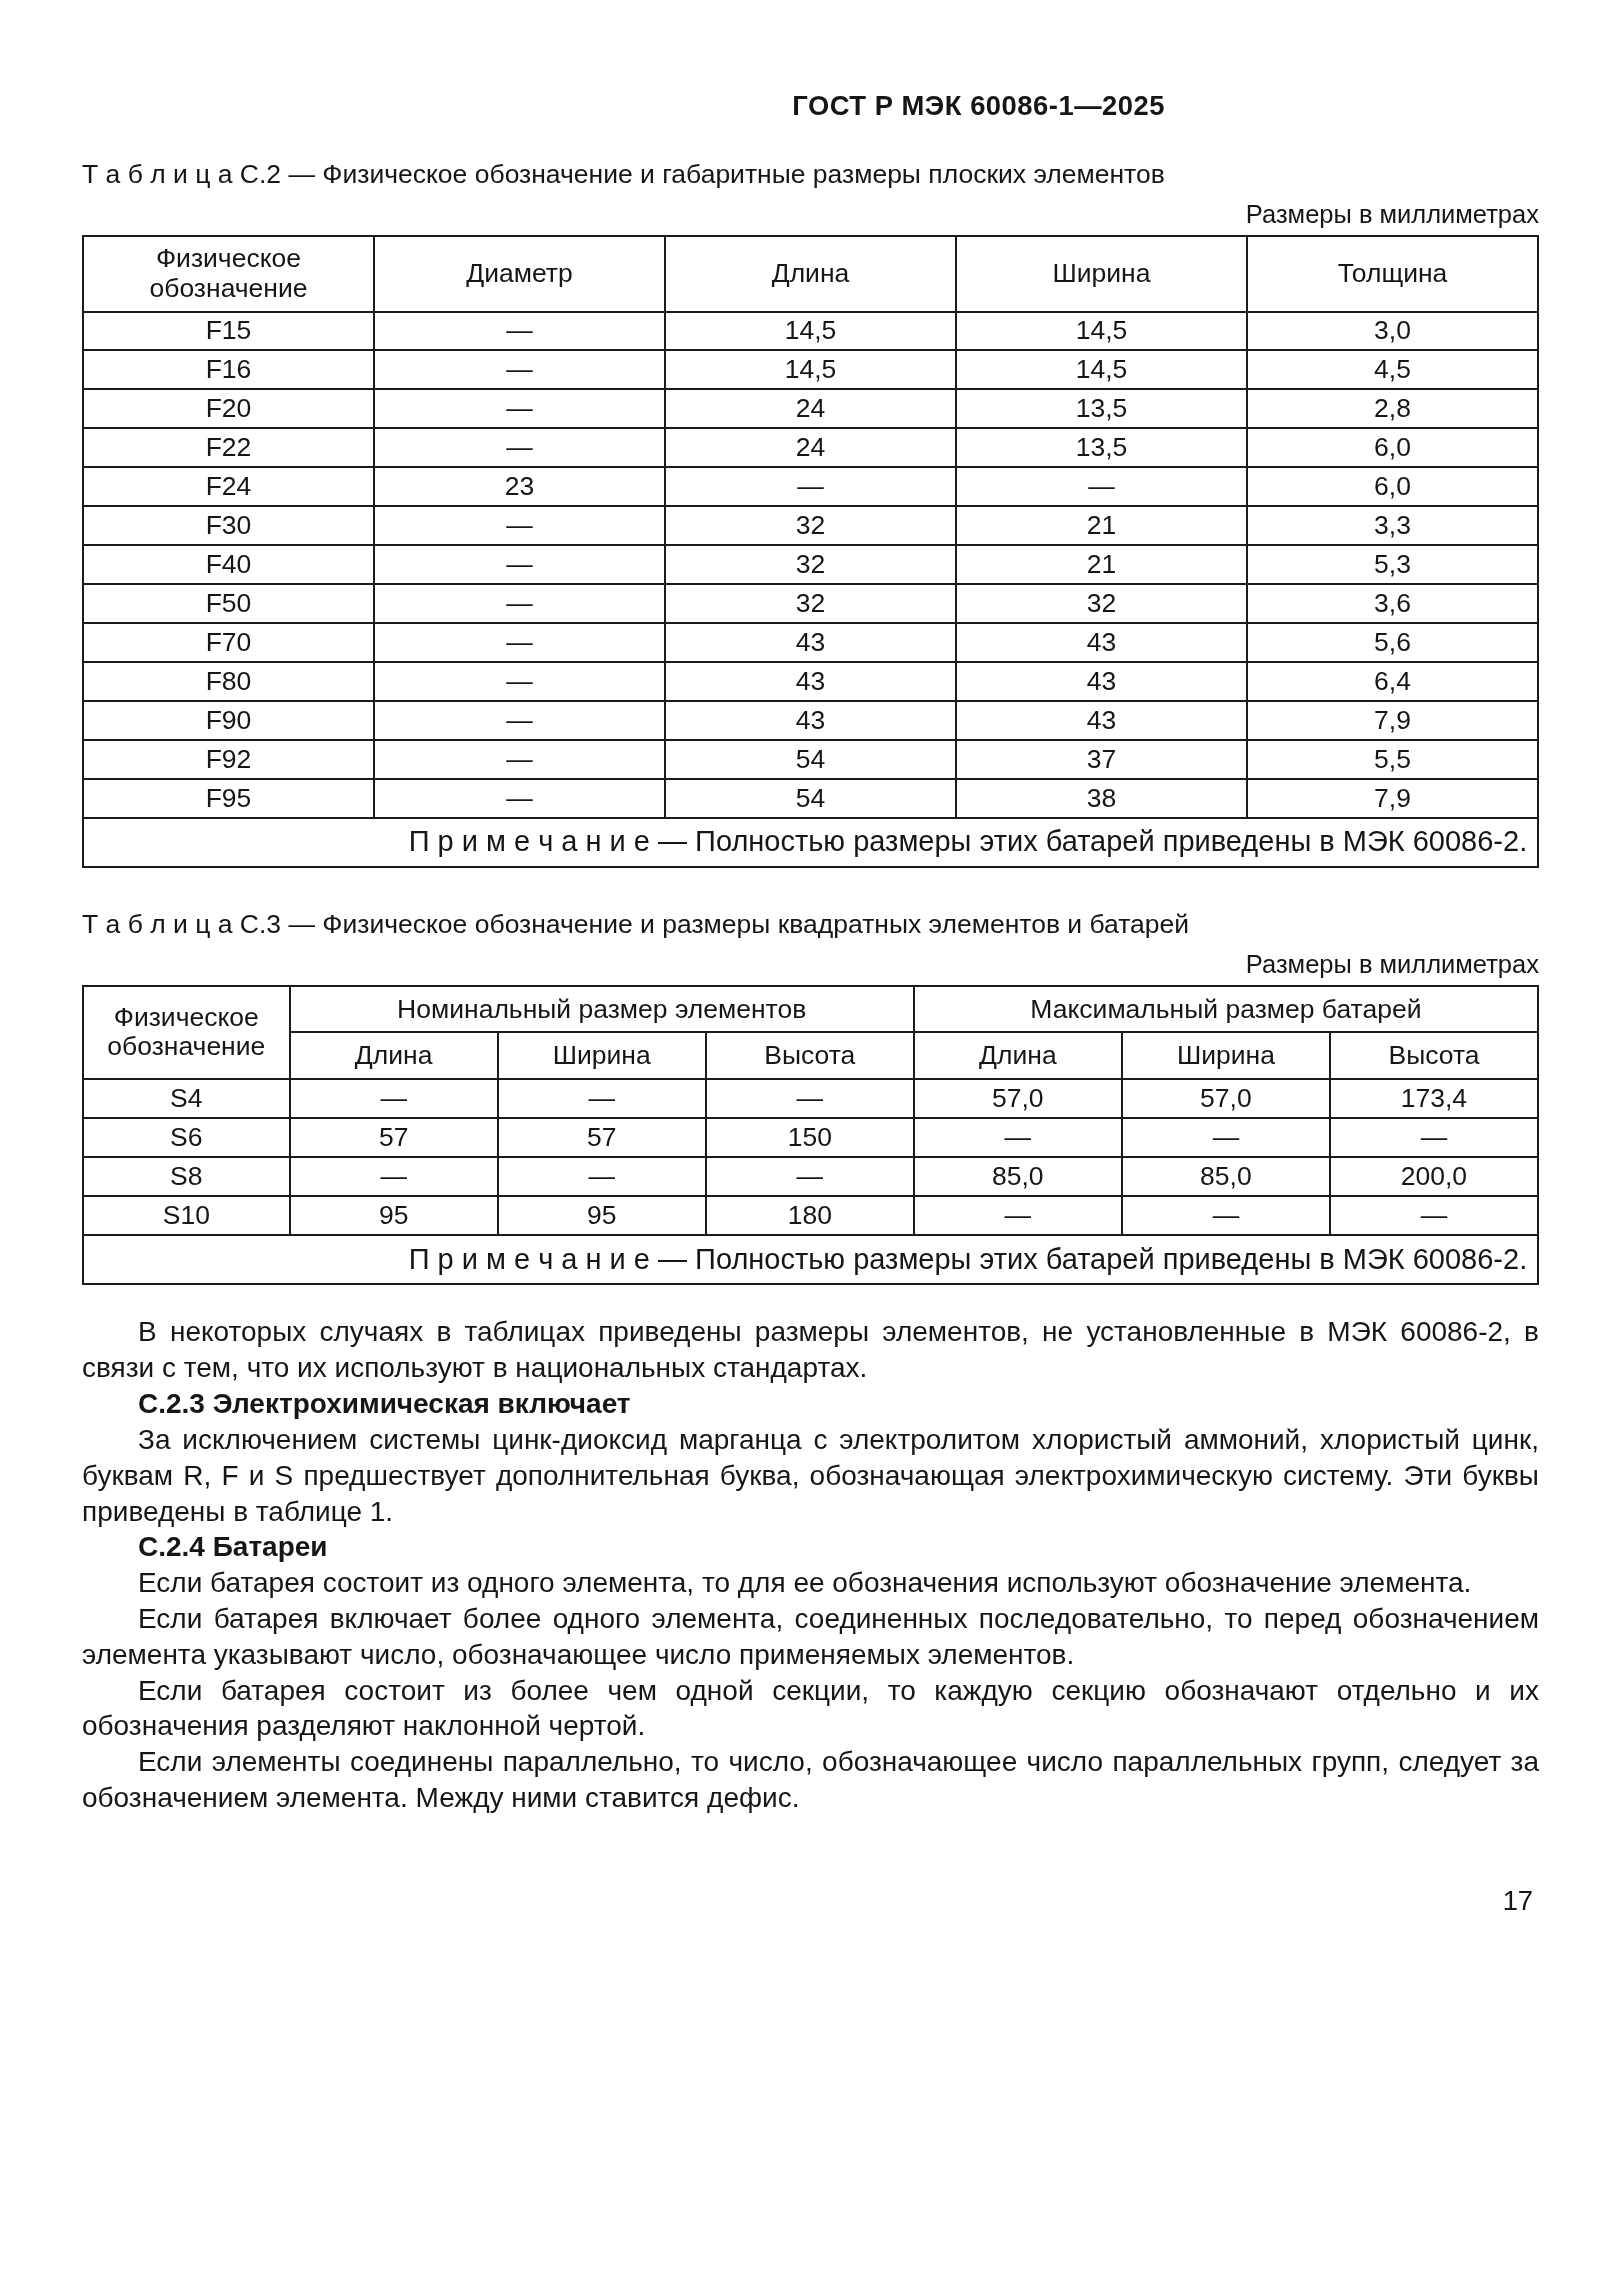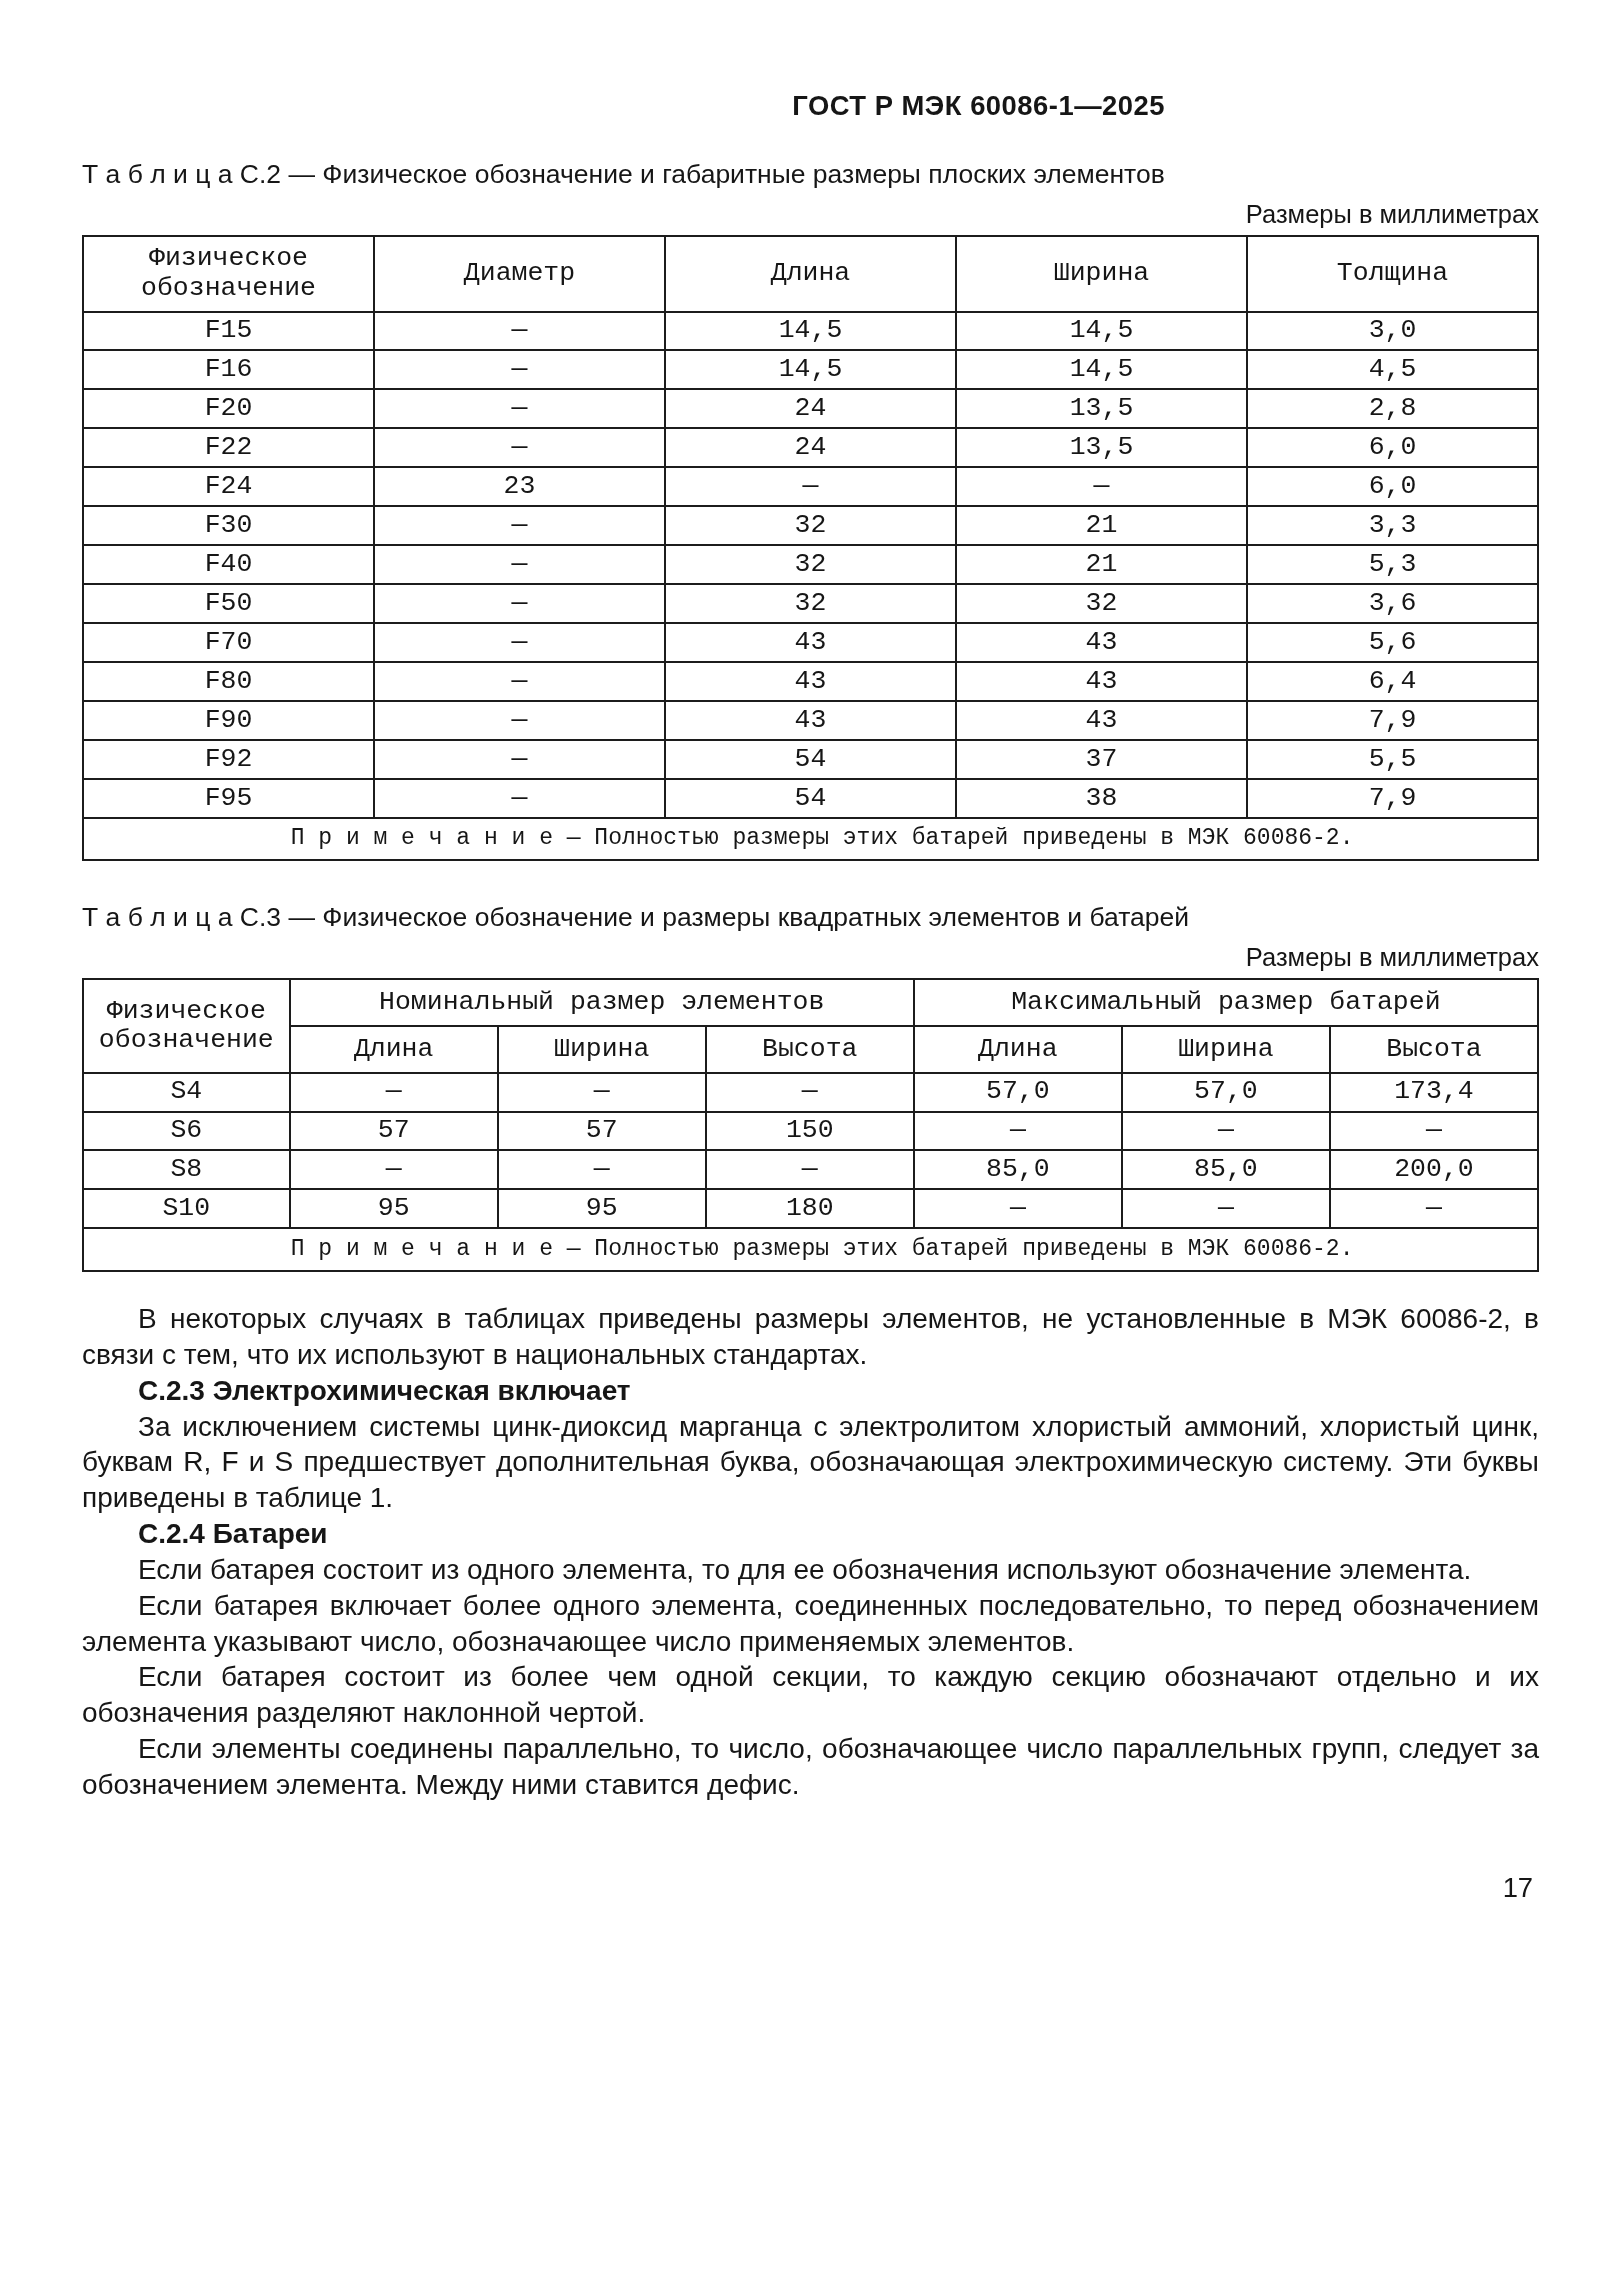--- a/index.html
+++ b/index.html
@@ -33,37 +33,36 @@
     margin-top: 9.8px;
     margin-bottom: 5.9px;
     font-size: 25.5px;
     text-align: right;
   }
   table.gost {
     width: 100%;
     border-collapse: collapse;
     font-size: 26.5px;
     border: 2.9px solid #1c1c1c;
-    font-family: Liberation Mono, monospace;
   }
   table.gost th, table.gost td {
     border: 2px solid #1c1c1c;
     text-align: center;
     vertical-align: middle;
     font-weight: normal;
     line-height: 1.1;
     padding: 3.9px 7.8px;
   }
   table.gost thead th { padding: 7.8px 7.8px; }
   table.gost thead tr.header-bottom th,
   table.gost thead th.header-bottom { border-bottom-width: 2.9px; }
   table.gost td.note-cell {
-    text-align: center;
+    text-align: right;
     padding: 7.8px 9.8px 7.8px 33px;
-    font-size: 23px;
+    font-size: 29px;
     border-top-width: 2px;
   }
   .body-text {
     margin-top: 29px;
     font-size: 28px;
     line-height: 1.28;
     text-align: justify;
   }
   .body-text p { text-indent: 56px; }
   .body-text p.subheading { font-weight: bold; text-align: left; }

